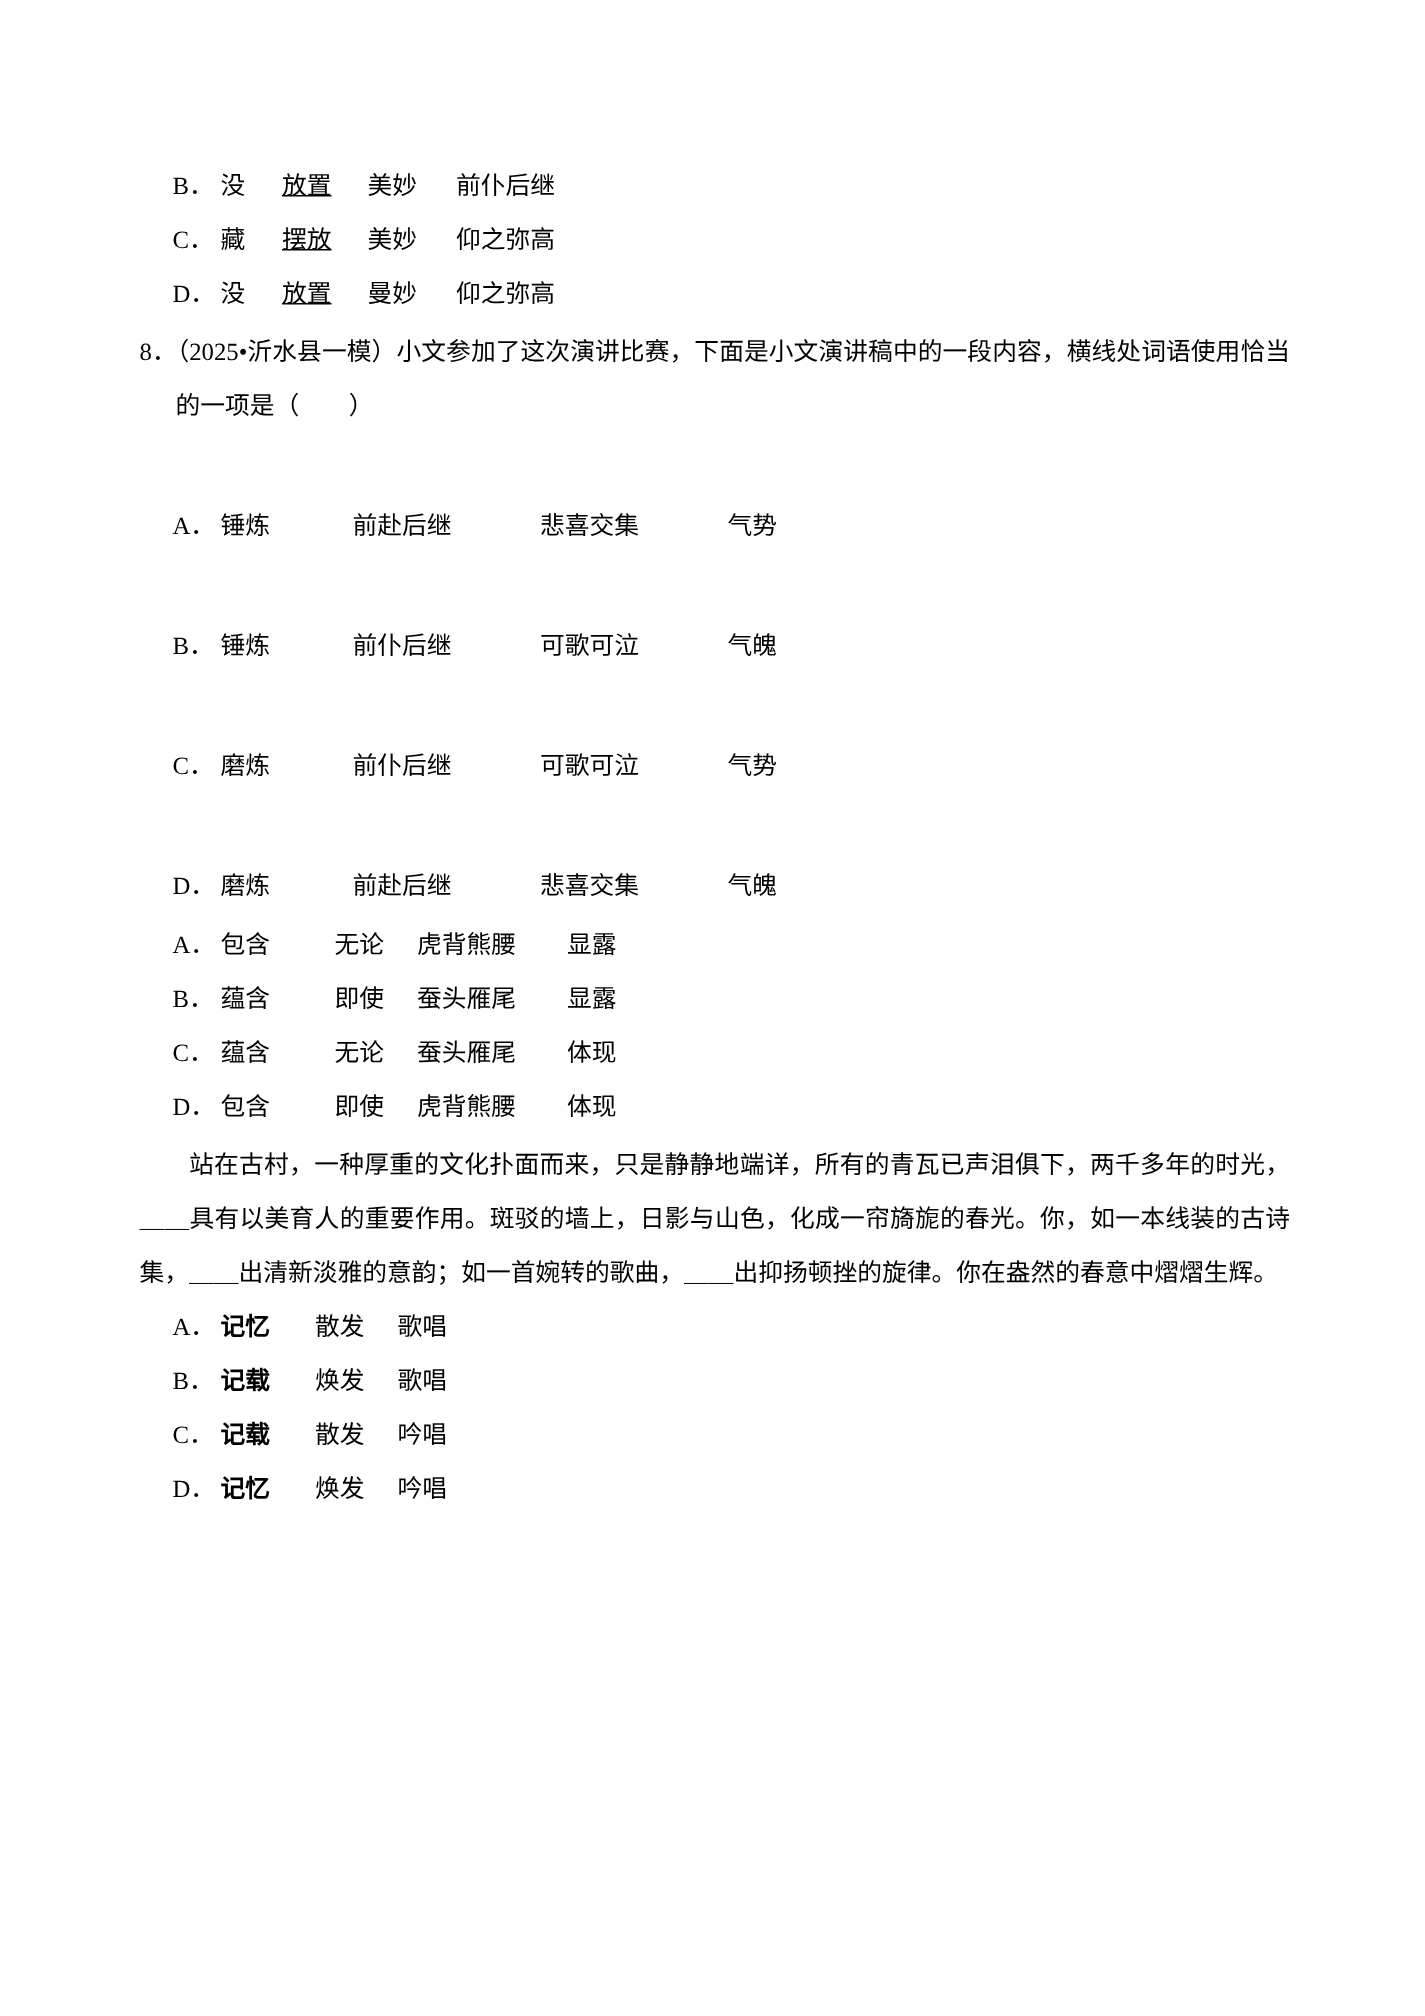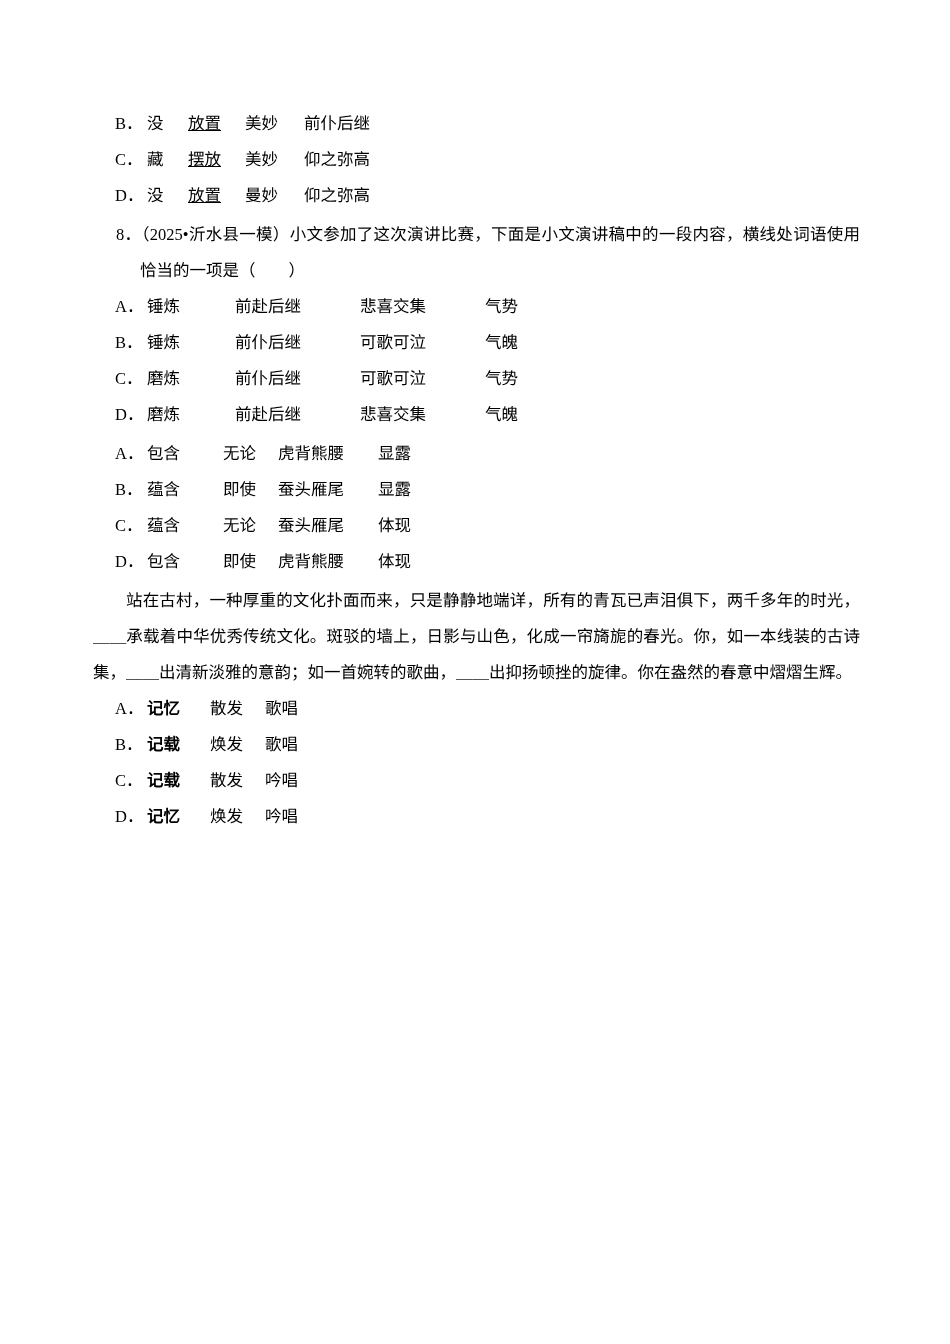--- a/index.html
+++ b/index.html
@@ -9,36 +9,36 @@
     font-family: "Liberation Serif", "DejaVu Serif", serif;
     color: #000000;
     font-size: 16.5px;
     line-height: 36px;
   }
   .page { position: absolute; inset: 0; padding: 106px 90px 0 93px; }
 
   .question { margin-top: 3px; }
 
   
-  .stem { text-align: justify; padding-left: 24px; text-indent: -24px; margin-left: 23px; }
+  .stem { text-align: justify; padding-left: 24px; text-indent: -24px; }
   .qnum { display: inline; }
 
   .passage { text-align: justify; text-indent: 33px; }
 
   .option-row { display: flex; align-items: baseline; }
   .opt-label { flex: 0 0 32px; }
   .opt-item  { flex: 0 0 auto; }
   .options   { margin-left: 22px; }
 
   
   .cols-prev > .opt-item:nth-child(2) { width: 41px; }
   .cols-prev > .opt-item:nth-child(3) { width: 57px; text-decoration: underline; }
   .cols-prev > .opt-item:nth-child(4) { width: 59px; }
 
-  .cols-q8 > .opt-item:nth-child(2) { width: 88px; }
+  .cols-q8 > .opt-item:nth-child(2) { width: 88px; margin-top: 44px; }
   .cols-q8 > .opt-item:nth-child(3) { width: 125px; }
   .cols-q8 > .opt-item:nth-child(4) { width: 125px; }
 
   .cols-q9 > .opt-item:nth-child(2) { width: 53px; }
   .cols-q9 > .opt-item:nth-child(3) { width: 55px; margin-left: 23px; }
   .cols-q9 > .opt-item:nth-child(4) { width: 100px; }
 
   .cols-q10 > .opt-item:nth-child(2) { width: 63px; font-weight: bold; }
   .cols-q10 > .opt-item:nth-child(3) { width: 55px; }
 </style>
@@ -129,21 +129,21 @@
           <div class="option-row cols-q9">
     <span class="opt-label">D．</span>
   <span class="opt-item">包含</span>
             <span class="opt-item">即使</span>
             <span class="opt-item">虎背熊腰</span>
             <span class="opt-item">体现</span>
           </div>
         </div>
   </section>
       <section class="question">
-    <div class="passage">站在古村，一种厚重的文化扑面而来，只是静静地端详，所有的青瓦已声泪俱下，两千多年的时光，＿＿承载着中华优秀传统文化。斑驳的墙上，日影与山色，化成一帘旖旎的春光。你，如一本线装的古诗集，＿＿出清新淡雅的意韵；如一首婉转的歌曲，＿＿出抑扬顿挫的旋律。你在盎然的春意中熠熠生辉。</div>
+    <div class="passage">站在古村，一种厚重的文化扑面而来，只是静静地端详，所有的青瓦已声泪俱下，两千多年的时光，＿＿具有以美育人的重要作用。斑驳的墙上，日影与山色，化成一帘旖旎的春光。你，如一本线装的古诗集，＿＿出清新淡雅的意韵；如一首婉转的歌曲，＿＿出抑扬顿挫的旋律。你在盎然的春意中熠熠生辉。</div>
     <div class="options">
           <div class="option-row cols-q10">
     <span class="opt-label">A．</span>
   <span class="opt-item">记忆</span>
             <span class="opt-item">散发</span>
             <span class="opt-item">歌唱</span>
           </div>
           <div class="option-row cols-q10">
     <span class="opt-label">B．</span>
   <span class="opt-item">记载</span>

